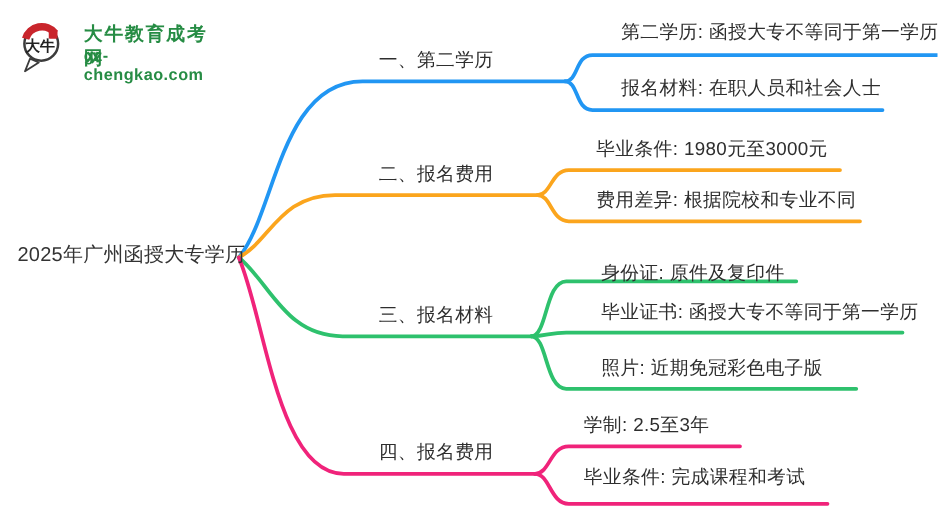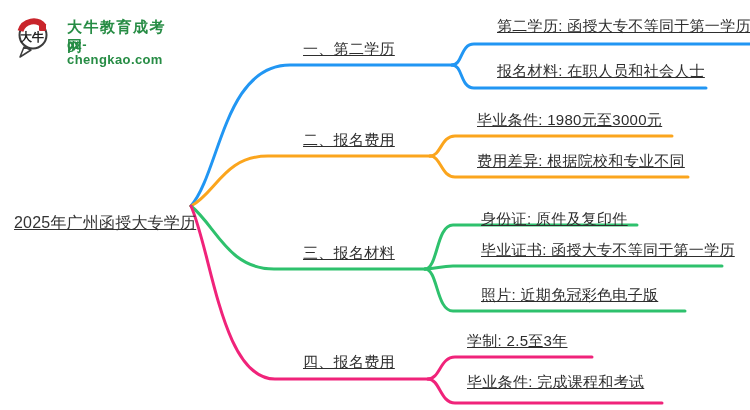--- a/index.html
+++ b/index.html
@@ -3,21 +3,21 @@
 <meta charset="utf-8">
 <style>
   html,body{margin:0;padding:0;}
   body{
     width:750px;height:410px;position:relative;background:#ffffff;overflow:hidden;
     font-family:"Liberation Sans","DejaVu Sans",sans-serif;
   }
   #canvas-svg{position:absolute;left:0;top:0;width:750px;height:410px;}
   .txt{
     position:absolute;white-space:nowrap;color:#2e2e2e;
-    font-size:15px;line-height:20px;letter-spacing:0.3px;text-decoration:underline;
+    font-size:15px;line-height:20px;letter-spacing:0.3px;
   }
   .root-txt{font-size:16px;line-height:20px;color:#333333;letter-spacing:0.2px;}
   
   .logo{position:absolute;left:12px;top:10px;width:170px;height:52px;}
   .logo-bubble-svg{position:absolute;left:2px;top:4px;}
   .brand{position:absolute;left:55px;top:8px;font-size:15px;font-weight:700;
          color:#268C44;letter-spacing:1.5px;}
   .domain{position:absolute;left:55px;top:27px;font-size:13px;font-weight:700;
           color:#268C44;letter-spacing:0.4px;}
 </style>
@@ -57,21 +57,21 @@
     <path d="M 10 33 L 6 43 L 17 36 Z" fill="#ffffff" stroke="#3C3C3C" stroke-width="1.5" stroke-linejoin="round"></path>
     <circle cx="19" cy="21" r="13.5" fill="#ffffff" stroke="#3C3C3C" stroke-width="2"></circle>
     <path d="M 6.5 17 A 13.5 13.5 0 0 1 30 12.5" fill="none" stroke="#C9252C" stroke-width="6"></path>
     <rect x="25" y="10" width="7" height="7" rx="1" fill="#C9252C"></rect>
     <text x="18" y="27" text-anchor="middle" font-size="12" font-weight="bold" fill="#222222" font-family="'Liberation Sans',sans-serif">大牛</text>
   </svg>
   <div class="brand">大牛教育成考网</div>
   <div class="domain">gz-chengkao.com</div>
 </div>
 
-<div class="txt root-txt" style="left:14px;top:195px;margin-top:18px;">2025年广州函授大专学历</div>
+<div class="txt root-txt" style="left:14px;top:195px;">2025年广州函授大专学历</div>
 
 <div class="txt" style="left:303px;top:39px;">一、第二学历</div>
 <div class="txt" style="left:497px;top:16px;">第二学历: 函授大专不等同于第一学历</div>
 <div class="txt" style="left:497px;top:61px;">报名材料: 在职人员和社会人士</div>
 
 <div class="txt" style="left:303px;top:130px;text-align:center;">二、报名费用</div>
 <div class="txt" style="left:477px;top:110px;">毕业条件: 1980元至3000元</div>
 <div class="txt" style="left:477px;top:151px;">费用差异: 根据院校和专业不同</div>
 
 <div class="txt" style="left:303px;top:243px;">三、报名材料</div>

